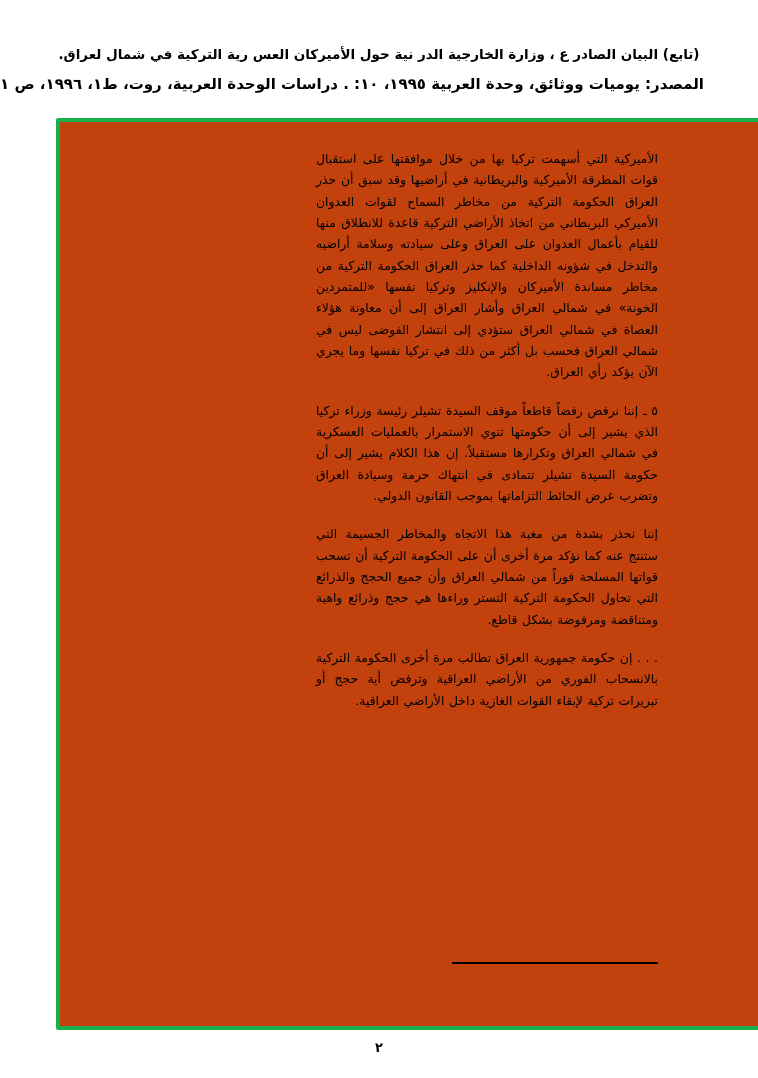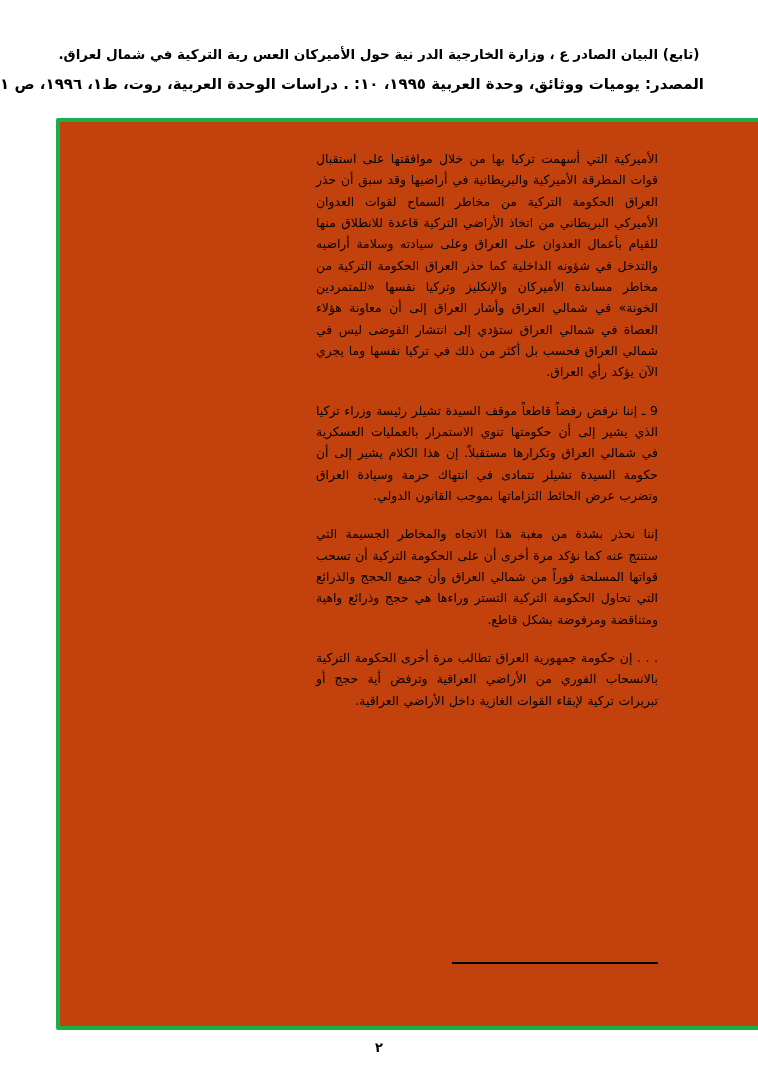--- a/index.html
+++ b/index.html
@@ -102,21 +102,21 @@
 <div class="page">
 
   <div class="doc-header">
     <div class="header-title">(تابع) البيان الصادر ع ، وزارة الخارجية الدر نية حول الأميركان العس رية التركية في شمال  لعراق.</div>
     <div class="header-source">المصدر: يوميات ووثائق،  وحدة العربية ١٩٩٥، ١٠: . دراسات الوحدة العربية،  روت، ط١، ١٩٩٦، ص ٤٢١.</div>
   </div>
 
   <div class="framed-box">
     <div class="body-col">
       <p class="para">الأميركية التي أسهمت تركيا بها من خلال موافقتها على استقبال قوات المطرقة الأميركية والبريطانية في أراضيها وقد سبق أن حذر العراق الحكومة التركية من مخاطر السماح لقوات العدوان الأميركي البريطاني من اتخاذ الأراضي التركية قاعدة للانطلاق منها للقيام بأعمال العدوان على العراق وعلى سيادته وسلامة أراضيه والتدخل في شؤونه الداخلية كما حذر العراق الحكومة التركية من مخاطر مساندة الأميركان والإنكليز وتركيا نفسها «للمتمردين الخونة» في شمالي العراق وأشار العراق إلى أن معاونة هؤلاء العصاة في شمالي العراق ستؤدي إلى انتشار الفوضى ليس في شمالي العراق فحسب بل أكثر من ذلك في تركيا نفسها وما يجري الآن يؤكد رأي العراق.</p>
-      <p class="para">9 ـ إننا نرفض رفضاً قاطعاً موقف السيدة تشيلر رئيسة وزراء تركيا الذي يشير إلى أن حكومتها تنوي الاستمرار بالعمليات العسكرية في شمالي العراق وتكرارها مستقبلاً. إن هذا الكلام يشير إلى أن حكومة السيدة تشيلر تتمادى في انتهاك حرمة وسيادة العراق وتضرب عرض الحائط التزاماتها بموجب القانون الدولي.</p>
+      <p class="para">٥ ـ إننا نرفض رفضاً قاطعاً موقف السيدة تشيلر رئيسة وزراء تركيا الذي يشير إلى أن حكومتها تنوي الاستمرار بالعمليات العسكرية في شمالي العراق وتكرارها مستقبلاً. إن هذا الكلام يشير إلى أن حكومة السيدة تشيلر تتمادى في انتهاك حرمة وسيادة العراق وتضرب عرض الحائط التزاماتها بموجب القانون الدولي.</p>
       <p class="para">إننا نحذر بشدة من مغبة هذا الاتجاه والمخاطر الجسيمة التي ستنتج عنه كما نؤكد مرة أخرى أن على الحكومة التركية أن تسحب قواتها المسلحة فوراً من شمالي العراق وأن جميع الحجج والذرائع التي تحاول الحكومة التركية التستر وراءها هي حجج وذرائع واهية ومتناقضة ومرفوضة بشكل قاطع.</p>
       <p class="para last">. . . إن حكومة جمهورية العراق تطالب مرة أخرى الحكومة التركية بالانسحاب الفوري من الأراضي العراقية وترفض أية حجج أو تبريرات تركية لإبقاء القوات الغازية داخل الأراضي العراقية.</p>
     </div>
     <div class="rule"></div>
   </div>
 
   <div class="page-number">٢</div>
 
 </div>
 

